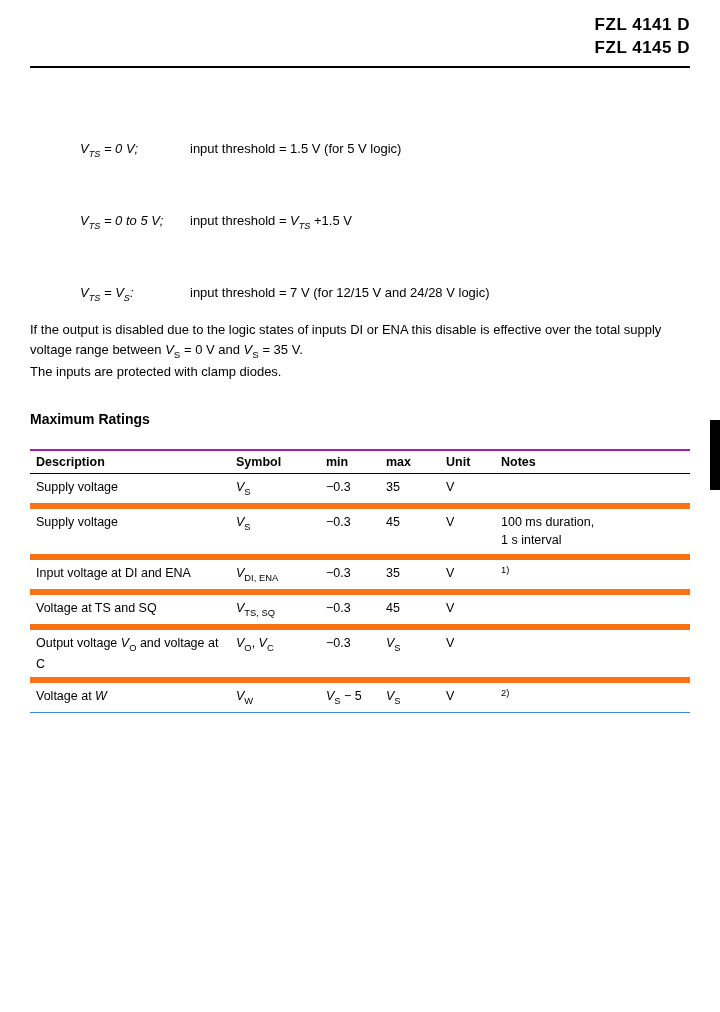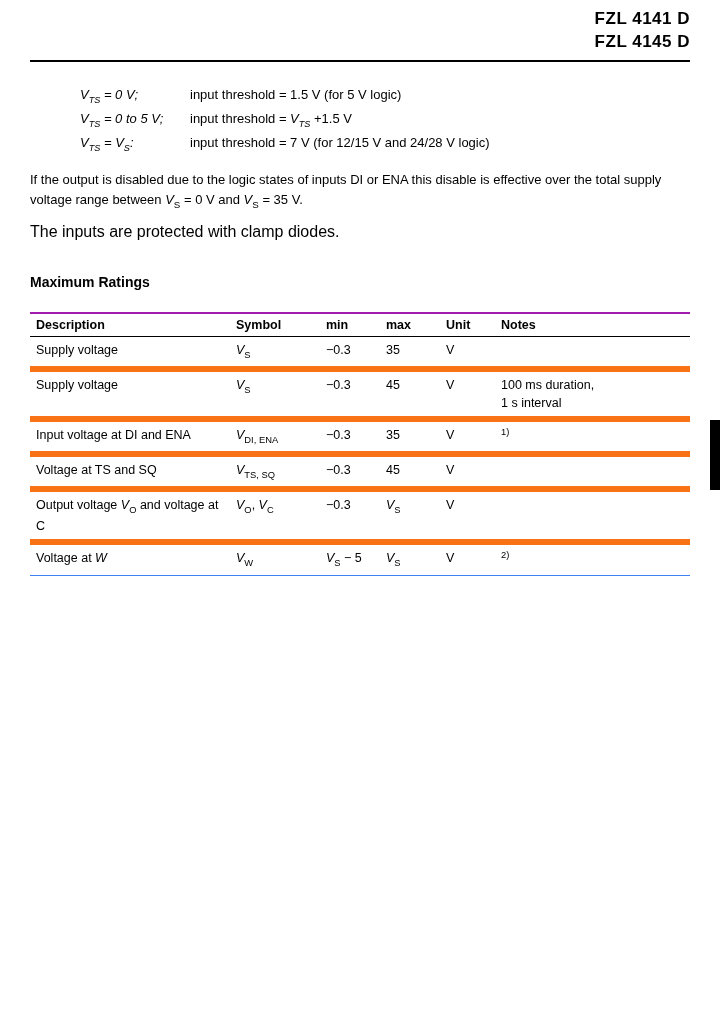--- a/index.html
+++ b/index.html
@@ -9,21 +9,21 @@
       background: #fff;
       color: #000;
       width: 720px;
       min-height: 1012px;
       padding: 0;
       overflow-x: hidden;
     }
     .page {
       width: 720px;
       min-height: 1012px;
-      padding: 8px 30px 20px 30px;
+      padding: 14px 30px 20px 30px;
       position: relative;
     }
     .header {
       text-align: right;
       margin-bottom: 6px;
     }
     .header-title {
       font-size: 17px;
       font-weight: bold;
       letter-spacing: 0.5px;
@@ -58,31 +58,31 @@
       align-items: baseline;
       line-height: 1.7;
       font-size: 13px;
     }
     .thresh-var {
       min-width: 110px;
       font-style: italic;
     }
     .thresh-desc {
       flex: 1;
+      margin-top: 48px;
     }
     sub, sup {
       font-size: 0.75em;
     }
     .disabled-text {
       font-size: 13px;
       line-height: 1.5;
-      margin-bottom: 8px;
     }
     .clamp-text {
-      font-size: 16px;
+      font-size: 13px;
       line-height: 1.5;
       margin-bottom: 30px;
     }
     .section-title {
       font-size: 14px;
       font-weight: bold;
       margin-bottom: 22px;
       margin-top: 10px;
     }
     table {

